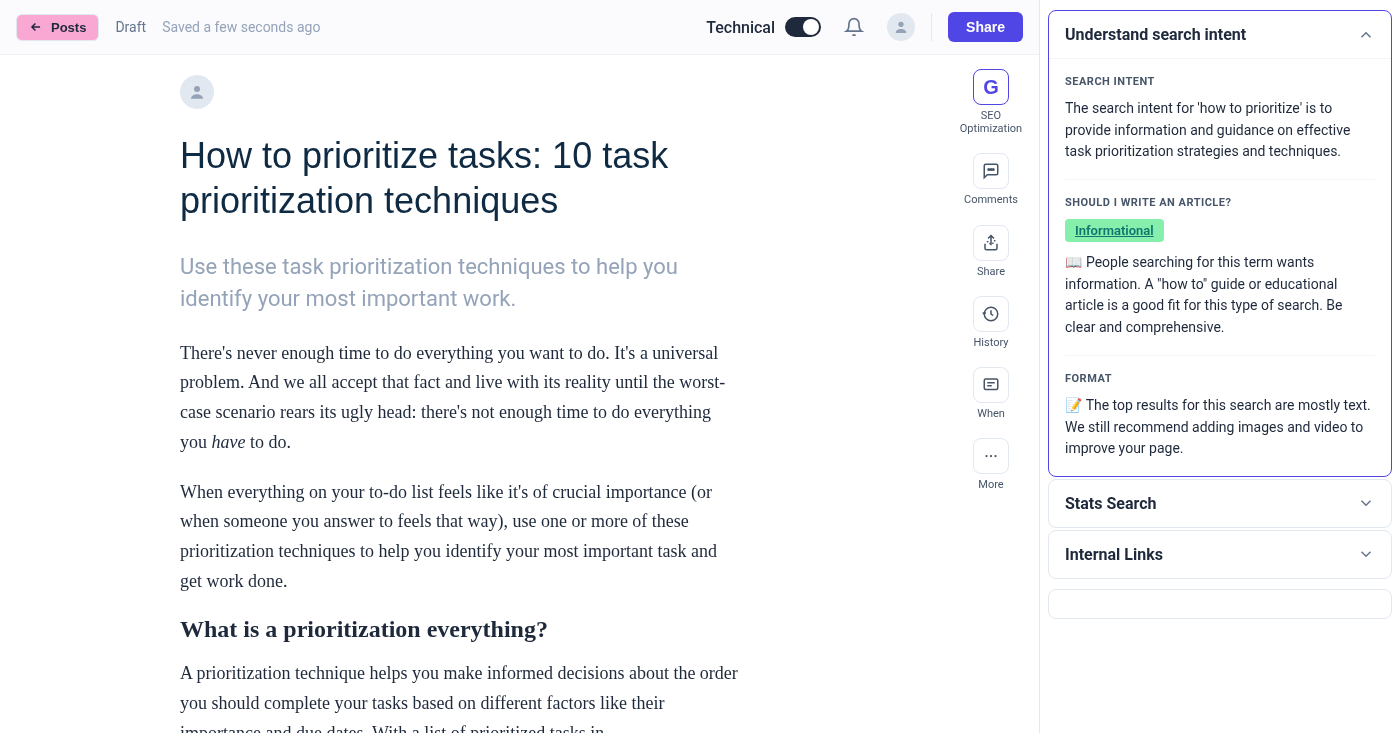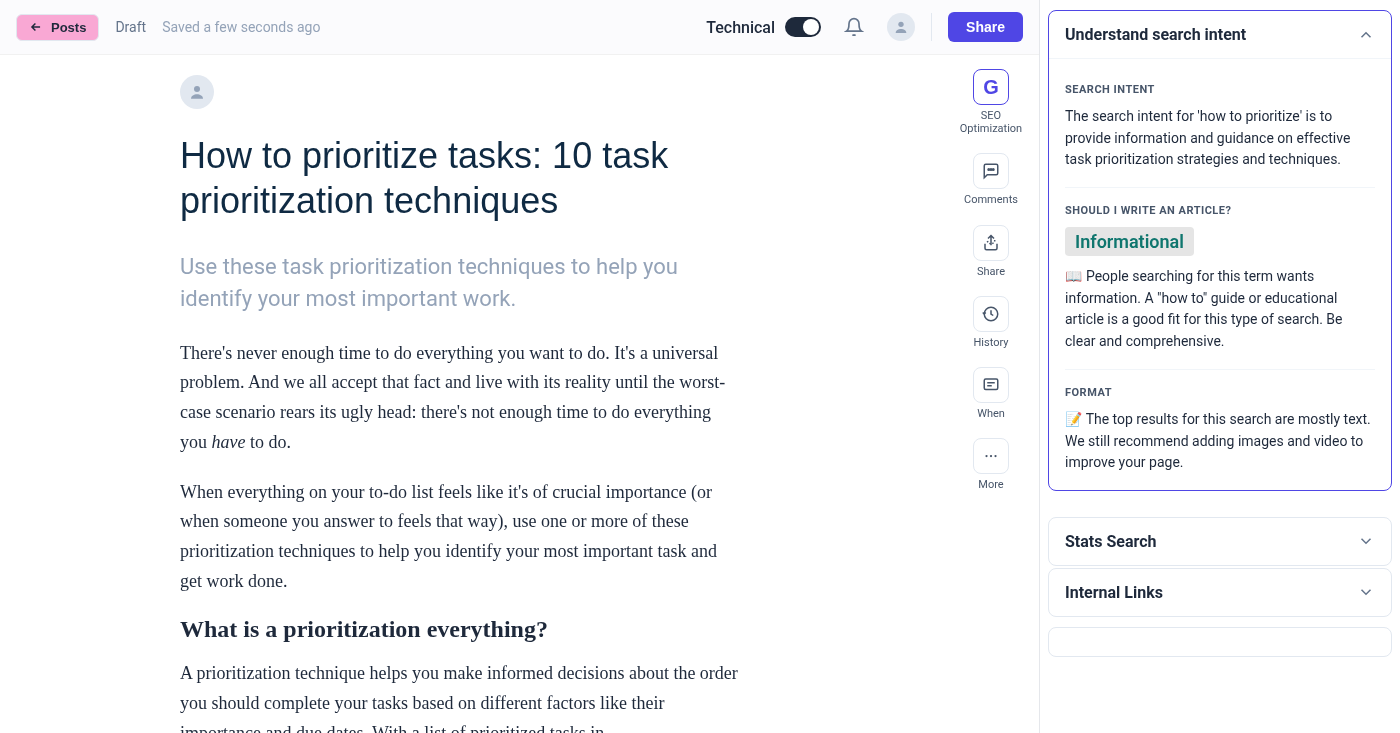--- a/index.html
+++ b/index.html
@@ -101,48 +101,49 @@
   }
   .tool-icon {
     width:36px; height:36px; border:1px solid #e2e8f0; border-radius:8px;
     display:flex; align-items:center; justify-content:center; color:#475569;
     background:#fff;
   }
   .tool-icon.active { border-color:#4f46e5; color:#4f46e5; }
   .tool-label { font-size:11px; color:#475569; text-align:center; line-height:1.2; }
   .right-panel {
     width: 360px; padding: 10px 8px 10px 8px;
-    display:flex; flex-direction:column; gap:26px; overflow-y:auto;
+    display:flex; flex-direction:column; gap:2px; overflow-y:auto;
   }
   .panel-card {
     border:1px solid #e2e8f0; border-radius:8px; background:#fff;
   }
   .panel-card.active { border-color:#4f46e5; }
   .panel-head {
     display:flex; align-items:center; justify-content:space-between;
     padding:14px 16px; cursor:pointer;
   }
   .panel-head-title { font-size:16px; font-weight:700; color:#1e293b; }
   .panel-head-icons { display:flex; align-items:center; gap:10px; color:#64748b; }
   .panel-body {
-    padding: 8px 16px 16px 16px;
+    padding: 0 16px 16px 16px;
     border-top:1px solid #f1f5f9;
   }
   .section-label {
     font-size:11px; font-weight:700; letter-spacing:0.5px; color:#475569;
     text-transform:uppercase; margin:16px 0 10px;
   }
   .section-text {
     font-size:14px; color:#1e293b; line-height:1.55;
   }
   .divider { border-top:1px solid #f1f5f9; margin-top:16px; }
   .chip {
-    display:inline-block; background:#e5e5e5; color:#0f766e;
-    font-size:18px; font-weight:600; padding:4px 10px; border-radius:4px;
+    display:inline-block; background:#86efac; color:#0f766e;
+    font-size:13px; font-weight:600; padding:4px 10px; border-radius:4px;
     margin-bottom:10px;
+    text-decoration:underline;
   }
   svg { display:block; }
   .g-letter { font-family: "Segoe UI", Arial, sans-serif; font-weight:700; font-size:20px; color:#4f46e5; }
 </style>
 </head>
 <body>
 
 <div class="main-area">
 
   <div class="topbar">

